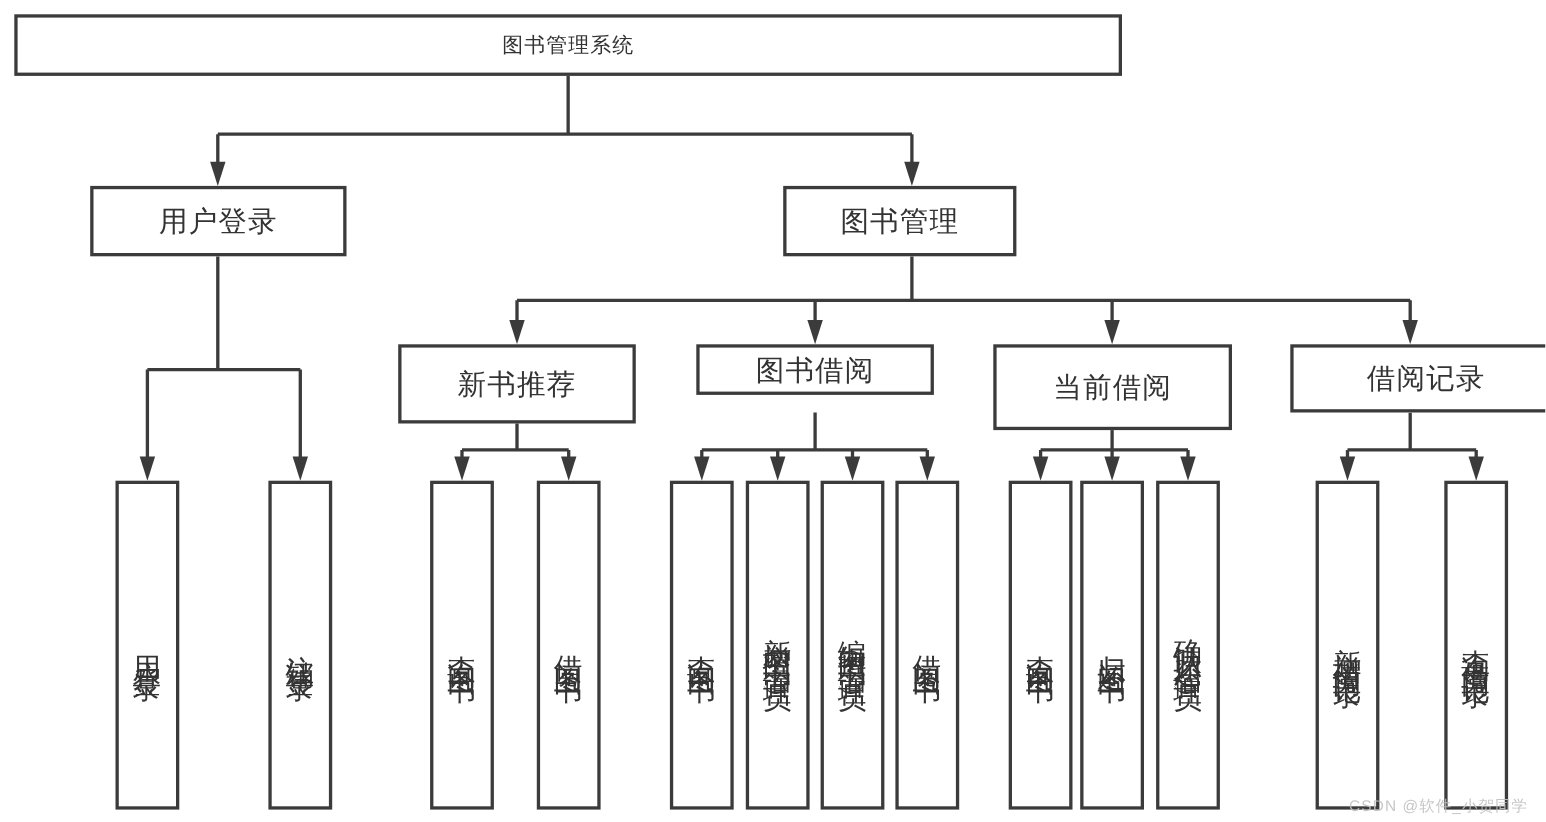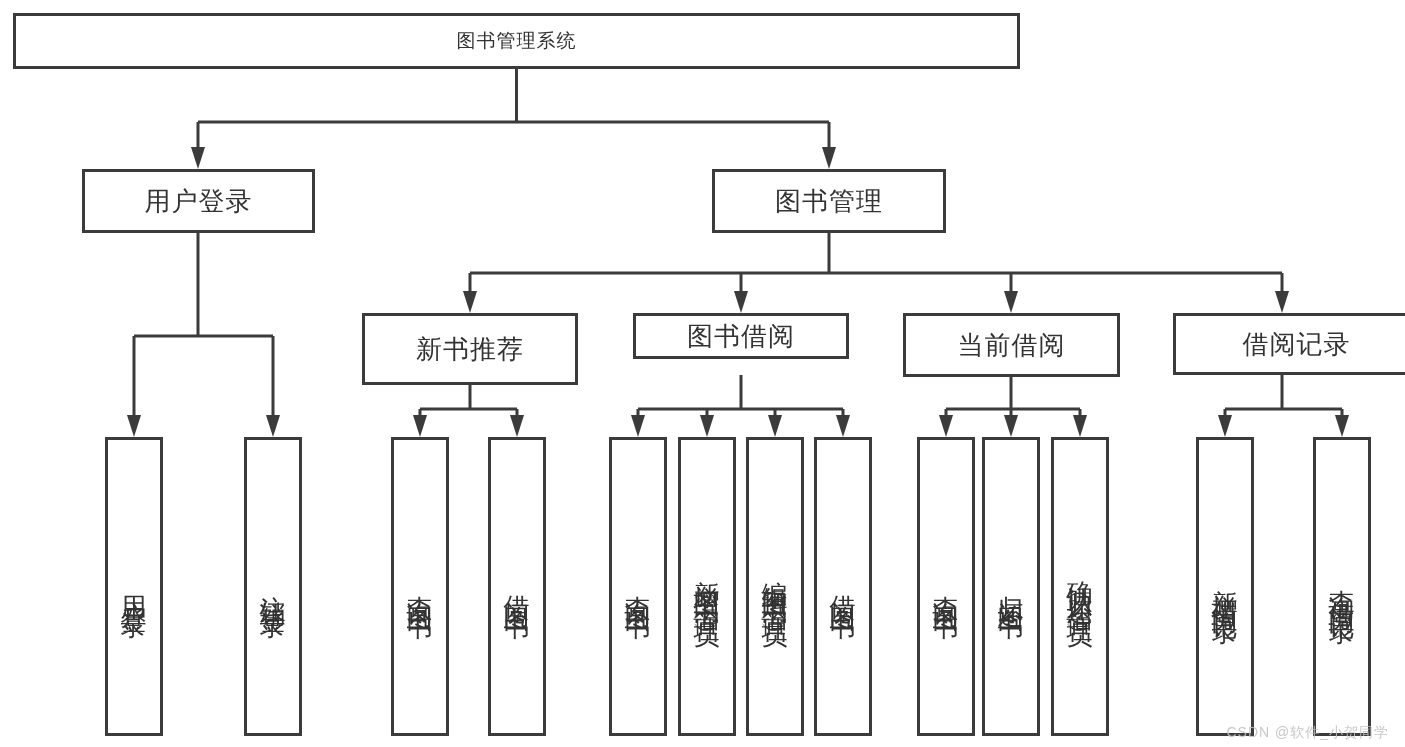--- a/index.html
+++ b/index.html
@@ -114,25 +114,25 @@
     <g>
       <path d="M1282,375 V409 M1225,409 H1342 M1225,409 V416 M1342,409 V416"></path>
       <polygon points="1218,415 1232,415 1225,437"></polygon>
       <polygon points="1335,415 1349,415 1342,437"></polygon>
     </g>
   </svg>
 
   <div class="node h root" style="left:13px; top:13px; width:1007px; height:56px;">图书管理系统</div>
 
   <div class="node h" style="left:82px; top:169px; width:233px; height:64px;">用户登录</div>
-  <div class="node h" style="left:712px; top:169px; width:234px; height:64px;">图书管理</div>
+  <div class="node h" style="left:712px; top:169px; width:212px; height:64px;">图书管理</div>
 
   <div class="node h" style="left:362px; top:313px; width:216px; height:72px;">新书推荐</div>
   <div class="node h" style="left:633px; top:313px; width:216px; height:46px;">图书借阅</div>
-  <div class="node h" style="left:903px; top:313px; width:217px; height:64px;">当前借阅</div>
+  <div class="node h" style="left:903px; top:313px; width:217px; height:78px;">当前借阅</div>
   <div class="node h" style="left:1173px; top:313px; width:247px; height:62px;">借阅记录</div>
 
   <div class="node v" style="left:105px; top:437px; width:58px; height:299px;">
     <span class="vtext">用户登录</span>
   </div>
   <div class="node v" style="left:244px; top:437px; width:58px; height:299px;">
     <span class="vtext">注销登录</span>
   </div>
 
   <div class="node v" style="left:391px; top:437px; width:58px; height:299px;">

